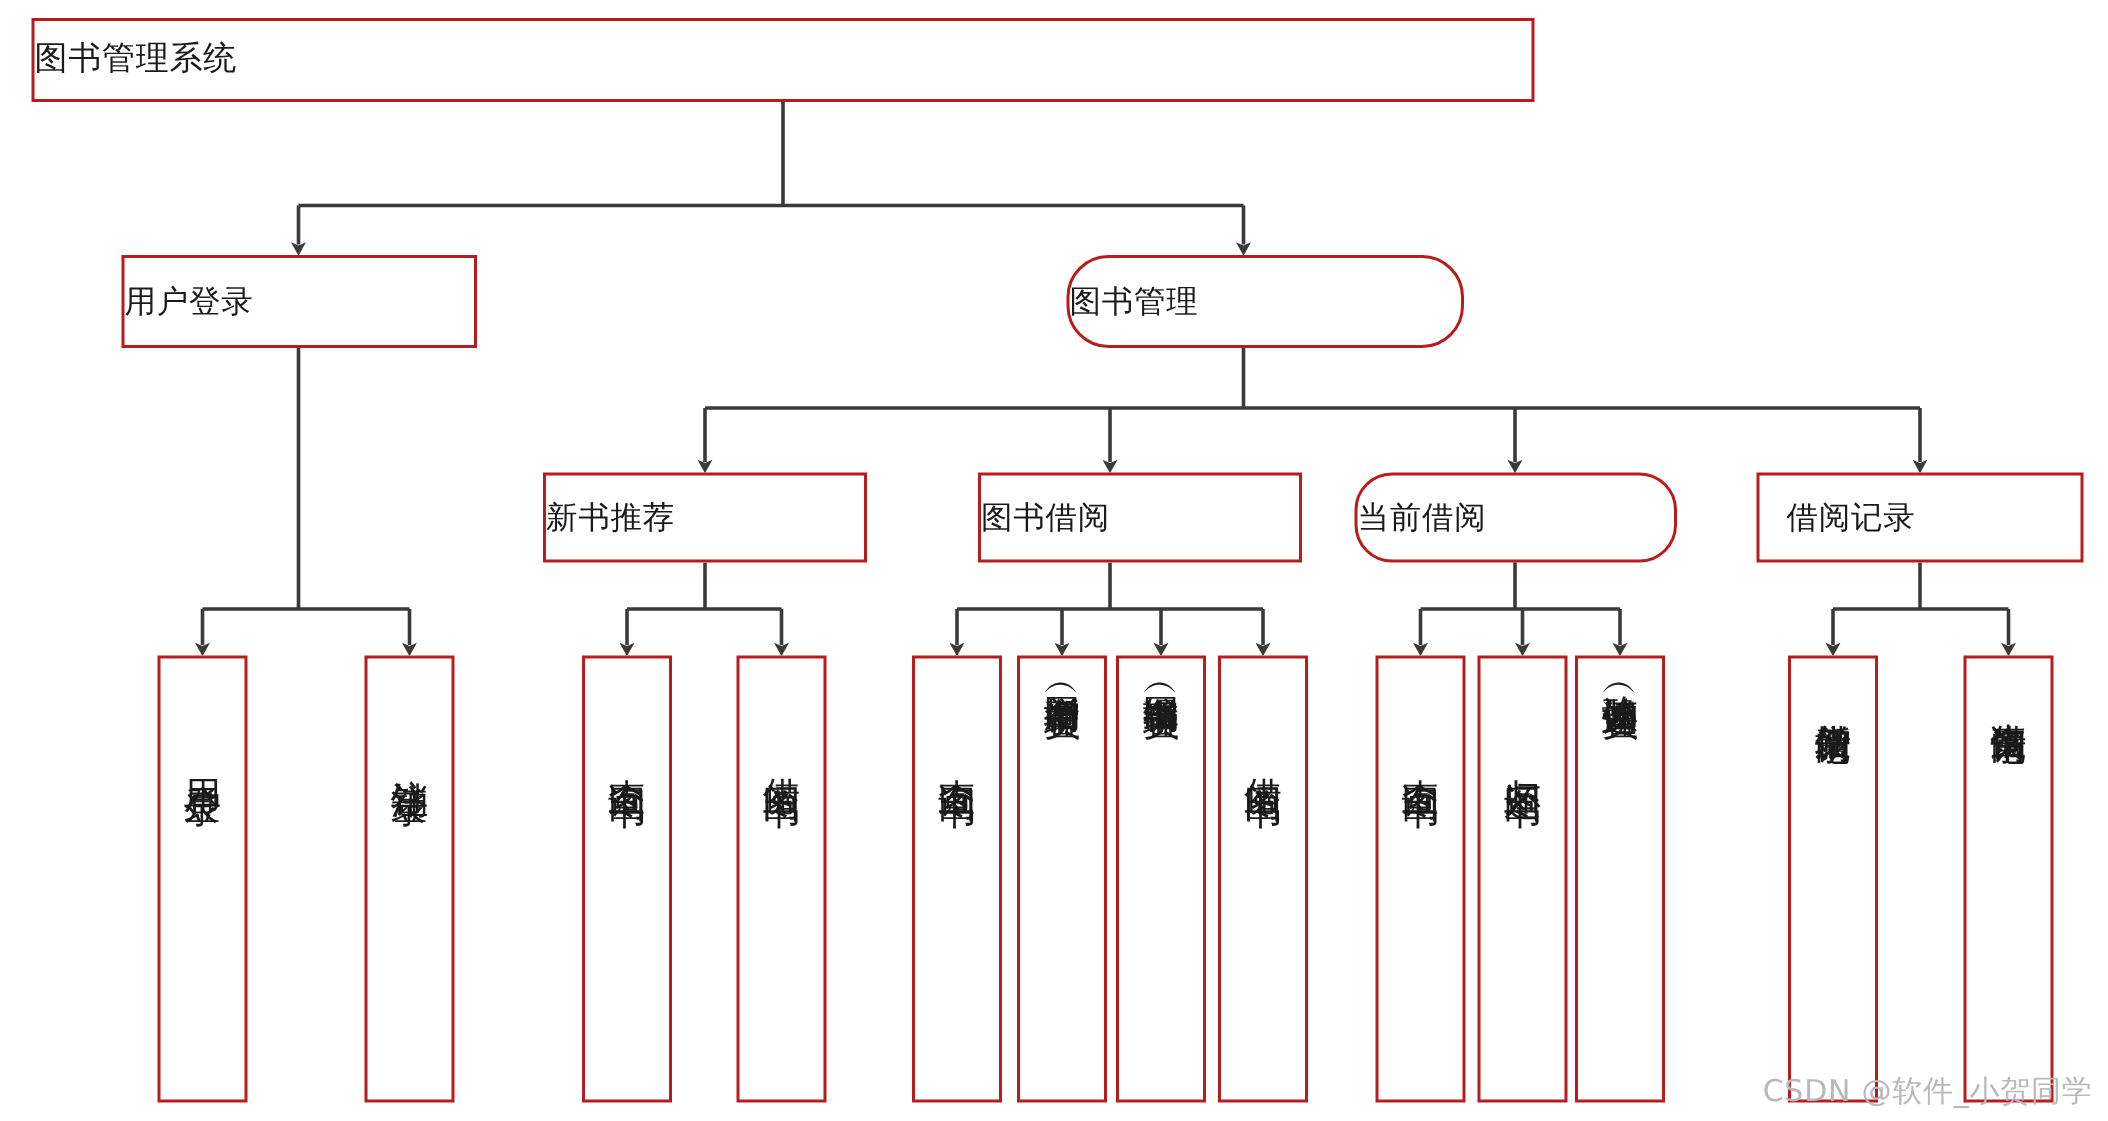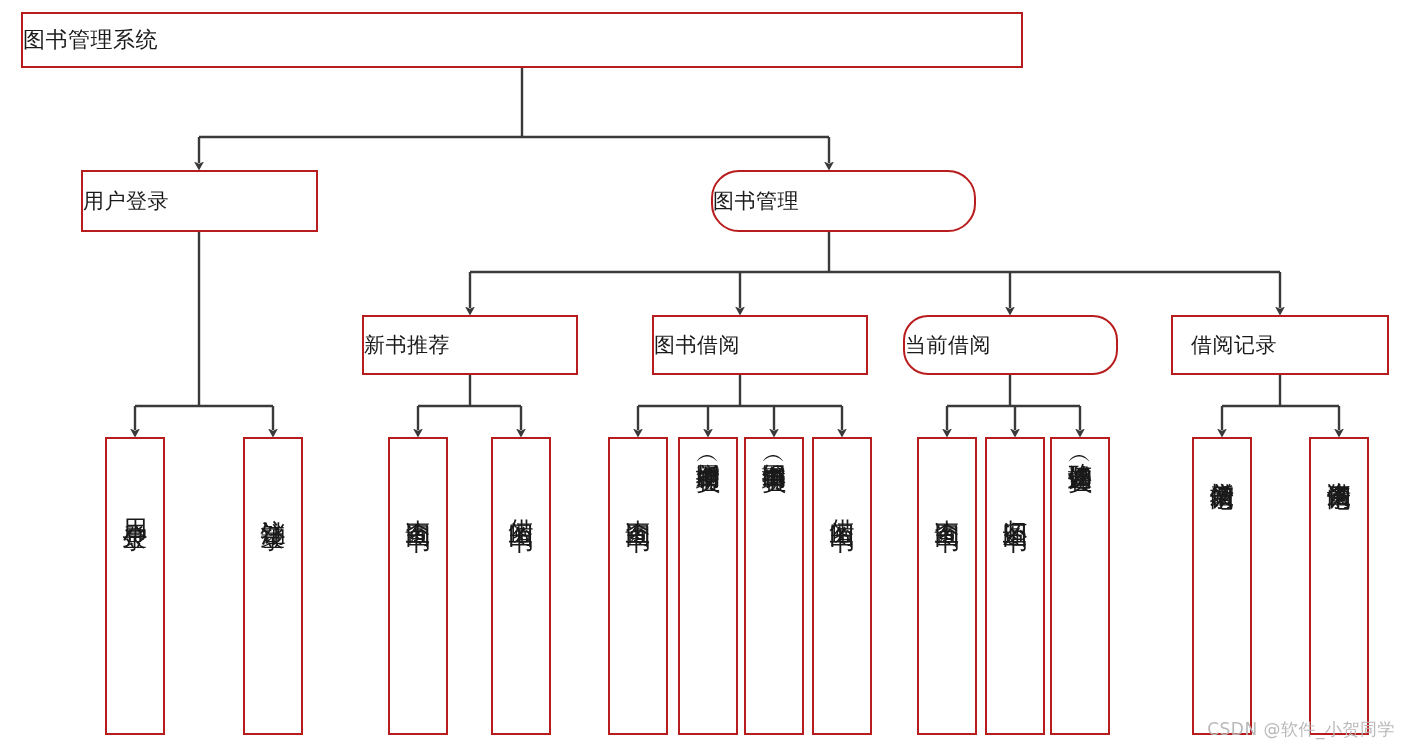--- a/index.html
+++ b/index.html
@@ -65,21 +65,21 @@
     margin: 0 auto;
   }
   .node.vert.tall .node-label {
     font-size: 24px;
     letter-spacing: 1px;
   }
   #watermark {
     position: absolute;
     right: 10px;
     bottom: 6px;
-    font-size: 17px;
+    font-size: 20px;
     color: #b9b9b9;
     letter-spacing: 0.5px;
     z-index: 5;
     white-space: nowrap;
     font-family: "DejaVu Sans", "Liberation Sans", sans-serif;
   }
 </style>
 </head>
 <body>
 

